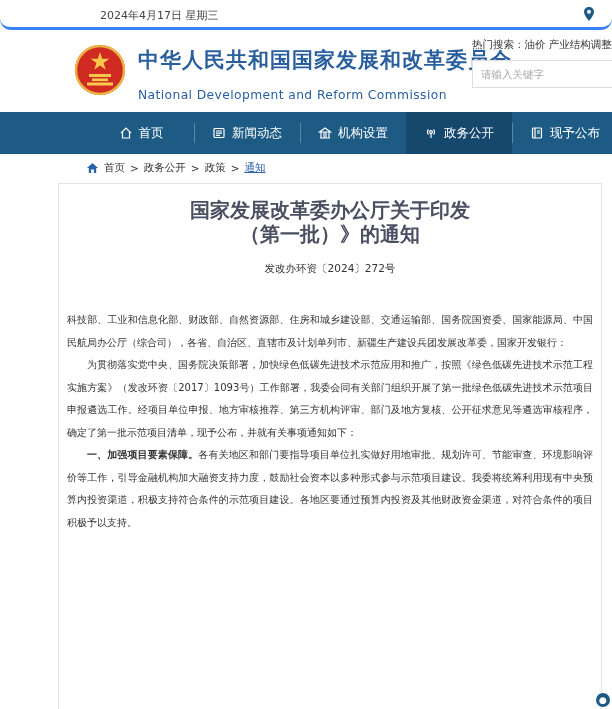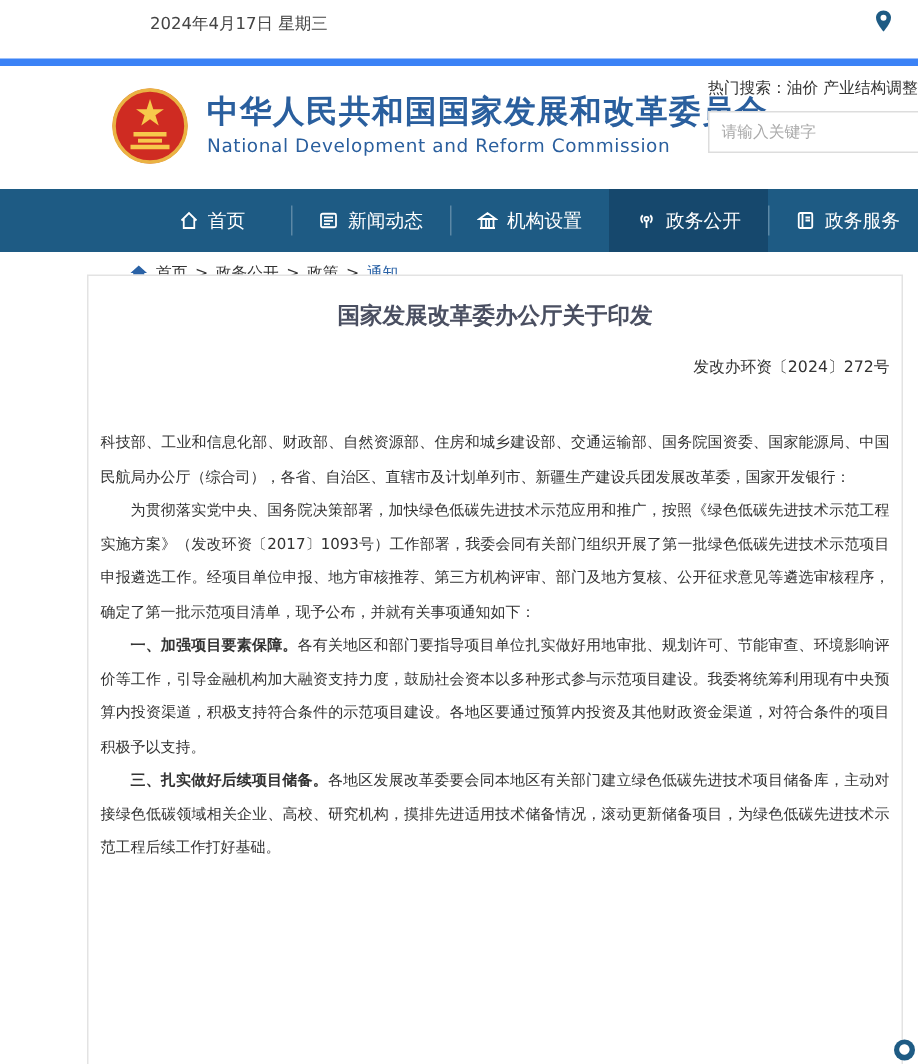--- a/index.html
+++ b/index.html
@@ -1,29 +1,29 @@
 <!DOCTYPE html>
 <html><head>
 <meta charset="utf-8">
 <style>
   * { margin:0; padding:0; box-sizing:border-box; }
   html,body { width:612px; height:709px; overflow:hidden; background:#fff;
     font-family:"DejaVu Sans","Liberation Sans",sans-serif; color:#333; }
 
   
-  .topbar { height:44px; border-bottom:5px solid #3b82f6; position:relative; background:#fff; }
+  .topbar { height:30px; border-bottom:3px solid #3b82f6; position:relative; background:#fff;border-radius:11px; }
   .topbar .date { position:absolute; left:100px; top:8px; font-size:11px; color:#444; }
   .topbar .corner-icon { position:absolute; right:16px; top:6px; width:14px; height:16px; }
 
   
   .header { height:82px; position:relative; background:#fff; }
   .emblem { position:absolute; left:74px; top:14px; width:52px; height:52px; }
   .brand { position:absolute; left:138px; top:16px; }
   .brand .cn { font-size:21px; font-weight:bold; color:#2a5f9e; letter-spacing:1px; white-space:nowrap;font-family:Liberation Serif, serif; }
-  .brand .en { font-size:12.3px; color:#2a5f9e; letter-spacing:.4px; white-space:nowrap; margin-top:2px; }
+  .brand .en { font-size:12.3px; color:#2a5f9e; letter-spacing:.4px; white-space:nowrap; margin-top:14px; }
   .header-right { position:absolute; left:472px; top:8px; width:260px; }
   .hot-line { font-size:10.5px; white-space:nowrap; color:#333; }
   .hot-line .hot-label { font-weight:normal; }
   .search-box { margin-top:8px; width:230px; height:28px; border:1px solid #ddd; background:#fff;
     display:flex; align-items:center; }
   .search-box input { border:none; outline:none; flex:1; font-size:10.5px; padding-left:8px;
     color:#333; font-family:inherit; background:transparent; }
   .search-box input::placeholder { color:#aaa; }
 
   
@@ -38,23 +38,23 @@
 
   
   .breadcrumb { height:28px; display:flex; align-items:center; gap:5px;
     padding-left:86px; font-size:10.5px; color:#333; }
   .breadcrumb svg { width:13px; height:12px; }
   .crumb-current { color:#2a62a6;text-decoration:underline; }
 
   
   .panel { position:absolute; left:58px; top:183px; width:544px; height:560px;
     border:1px solid #e3e3e3; background:#fff; padding:14px 8px 0 8px; }
-  .doc-title { text-align:center; font-weight:bold; font-size:15px; line-height:24px;
+  .doc-title { text-align:center; font-weight:bold; font-size:20px; line-height:24px;
     color:#4a4f61; }
-  .doc-number { text-align:right; font-size:10.5px; margin-top:16px; color:#333; }
+  .doc-number { text-align:center; font-size:10.5px; margin-top:16px; color:#333; }
   .doc-body { margin-top:14px; font-size:10px; line-height:22.5px; text-align:justify; color:#333; }
   .doc-body p { text-indent:2em; }
   .doc-body p.salutation { text-indent:0;margin-top:33px; }
   .doc-body .lead { font-weight:bold; }
 
   .float-widget { position:absolute; right:2px; bottom:2px; width:14px; height:14px;
     border-radius:50%; background:#1e5b84; color:#fff; font-size:9px; line-height:14px;
     text-align:center; }
 </style>
 </head>
@@ -120,46 +120,46 @@
         <circle cx="7" cy="6" r="1.4"></circle>
         <path d="M4.5 8.5a3.5 3.5 0 010-5M9.5 3.5a3.5 3.5 0 010 5M7 7.5V12"></path>
       </svg>
     <span>政务公开</span>
   </div>
   <div class="nav-item">
     <svg viewBox="0 0 14 14" fill="none" stroke="#fff" stroke-width="1.2">
         <rect x="2.5" y="2" width="9" height="10" rx="1"></rect>
         <path d="M5 2v10M7 5h3M7 7h3"></path>
       </svg>
-    <span>政务服务</span>
+    <span>现予公布</span>
   </div>
 
 </div>
 
 <div class="breadcrumb">
   <svg viewBox="0 0 14 13">
       <path d="M1 6.5L7 1l6 5.5h-2V12H8.5V8h-3v4H3V6.5z" fill="#2a62a6"></path>
     </svg>
   <span>首页</span>
   <span>&gt;</span>
   <span>政务公开</span>
   <span>&gt;</span>
   <span>政策</span>
   <span>&gt;</span>
   <span class="crumb-current">通知</span>
 </div>
 
 <div class="panel">
   <div class="doc-title">
     <div>国家发展改革委办公厅关于印发</div>
+    <div>（第一批）》的通知</div>
   </div>
   <div class="doc-number">发改办环资〔2024〕272号</div>
 
   <div class="doc-body">
     <p class="salutation">科技部、工业和信息化部、财政部、自然资源部、住房和城乡建设部、交通运输部、国务院国资委、国家能源局、中国民航局办公厅（综合司），各省、自治区、直辖市及计划单列市、新疆生产建设兵团发展改革委，国家开发银行：</p>
     <p>为贯彻落实党中央、国务院决策部署，加快绿色低碳先进技术示范应用和推广，按照《绿色低碳先进技术示范工程实施方案》（发改环资〔2017〕1093号）工作部署，我委会同有关部门组织开展了第一批绿色低碳先进技术示范项目申报遴选工作。经项目单位申报、地方审核推荐、第三方机构评审、部门及地方复核、公开征求意见等遴选审核程序，确定了第一批示范项目清单，现予公布，并就有关事项通知如下：</p>
     <p><span class="lead">一、加强项目要素保障。</span><span>各有关地区和部门要指导项目单位扎实做好用地审批、规划许可、节能审查、环境影响评价等工作，引导金融机构加大融资支持力度，鼓励社会资本以多种形式参与示范项目建设。我委将统筹利用现有中央预算内投资渠道，积极支持符合条件的示范项目建设。各地区要通过预算内投资及其他财政资金渠道，对符合条件的项目积极予以支持。</span></p>
-    <p><span class="lead">三、扎实做好后续项目储备。</span><span>各地区发展改革委要会同本地区有关部门建立绿色低碳先进技术项目储备库，主动对接绿色低碳领域相关企业、高校、研究机构，摸排先进适用技术储备情况，滚动更新储备项目，为绿色低碳先进技术示范工程后续工作打好基础。</span></p>
   </div>
 
 </div>
 
 <div class="float-widget">●</div>
 
 </body></html>

